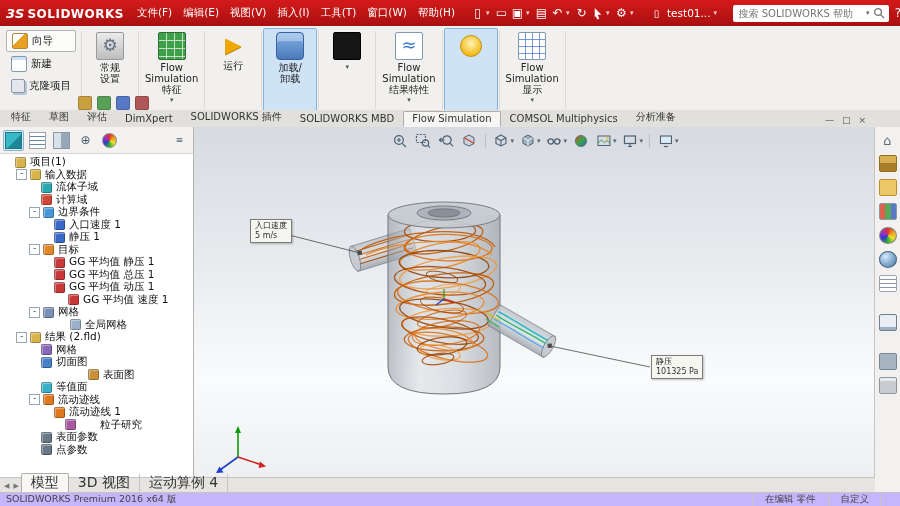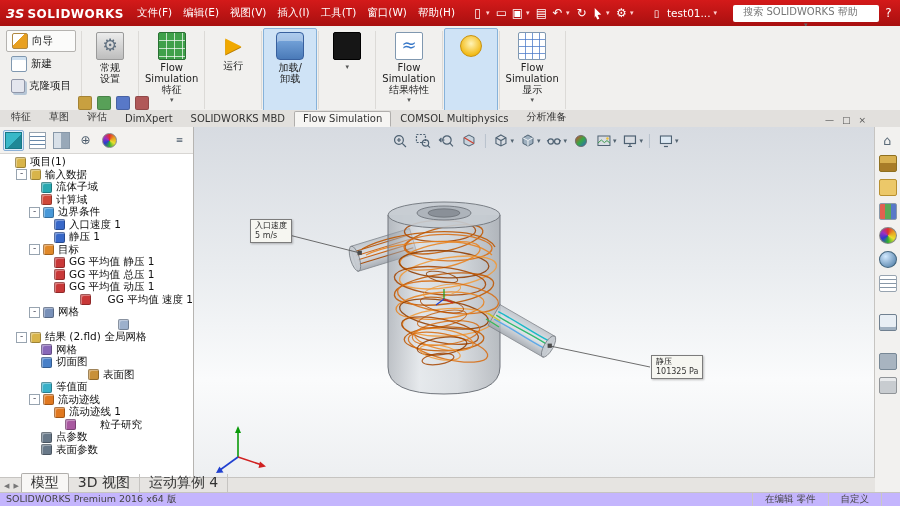--- a/index.html
+++ b/index.html
@@ -10,21 +10,21 @@
   .titlebar{position:absolute;top:0;left:0;right:0;height:26px;background:linear-gradient(#d41a1a,#a80f0f);display:flex;align-items:center;color:#fff;padding:0 4px;gap:2px;}
   .logo{display:flex;align-items:baseline;gap:3px;margin:0 6px 0 2px;white-space:nowrap;}
   .l3s{font-style:italic;font-weight:bold;font-size:13px;}
   .ltxt{font-weight:bold;font-size:12px;letter-spacing:.5px;}
   .menubar{display:flex;gap:1px;}
   .menu-item{padding:2px 5px;font-size:10.5px;white-space:nowrap;cursor:default;}
   .quickbar{display:flex;align-items:center;gap:1px;margin-left:8px;}
   .qi{min-width:15px;height:18px;display:flex;align-items:center;justify-content:center;color:#fff;font-size:12px;}
   .qarrow{font-size:7px;color:#ffd0d0;width:7px;}
   .docsel{display:flex;align-items:center;gap:3px;margin-left:10px;font-size:10.5px;white-space:nowrap;}
-  .search{display:flex;align-items:center;background:#fff;border-radius:2px;height:17px;width:148px;padding:0 4px;gap:3px;margin-left:10px;flex-direction:column;}
+  .search{display:flex;align-items:center;background:#fff;border-radius:2px;height:17px;width:148px;padding:0 4px;gap:3px;margin-left:10px;}
   .search input{border:0;outline:0;flex:1;font-size:10px;color:#333;background:transparent;min-width:0;font-family:inherit;}
   .search .sarrow{font-size:7px;color:#666;}
 
   
   .ribbon{position:absolute;top:26px;left:0;right:0;height:84px;background:#f1f0ee;border-bottom:1px solid #cfcdca;display:flex;align-items:stretch;padding:2px 2px;}
   .rstack{display:flex;flex-direction:column;justify-content:flex-start;gap:2px;padding:2px 4px;}
   .rrow{display:flex;align-items:center;gap:4px;height:20px;padding:0 5px;white-space:nowrap;font-size:10.5px;color:#222;}
   .rrow.first{border:1px solid #b5b3b0;background:#fbfbfa;border-radius:2px;}
   .ric{width:14px;height:14px;border-radius:2px;flex:none;}
   .wizard-icon{background:linear-gradient(135deg,#ffffff 40%,#e8a020 40%);border:1px solid #b08840;}
@@ -252,20 +252,21 @@
         <span class="mini" style="background: rgb(176, 88, 88);"></span>
       </div>
   </div>
 
   <div class="tabrow">
     <div id="cmtabs" style="display:flex;align-items:flex-end;">
         <span class="cmtab">特征</span>
         <span class="cmtab">草图</span>
         <span class="cmtab">评估</span>
         <span class="cmtab">DimXpert</span>
+        <span class="cmtab">SOLIDWORKS 插件</span>
         <span class="cmtab">SOLIDWORKS MBD</span>
         <span class="cmtab active">Flow Simulation</span>
         <span class="cmtab">COMSOL Multiphysics</span>
         <span class="cmtab">分析准备</span>
       </div>
     <div class="docwin">
       <span>—</span>
       <span>□</span>
       <span>×</span>
     </div>
@@ -337,31 +338,31 @@
         <div class="tree-row" style="padding-left: 42px;">
           <span class="expspace"></span>
           <span class="ticon" style="background: rgb(200, 56, 56);"></span>
           <span>GG 平均值 总压 1</span>
         </div>
         <div class="tree-row" style="padding-left: 42px;">
           <span class="expspace"></span>
           <span class="ticon" style="background: rgb(200, 56, 56);"></span>
           <span>GG 平均值 动压 1</span>
         </div>
-        <div class="tree-row" style="padding-left: 56px; justify-content: space-between;">
+        <div class="tree-row" style="padding-left: 56px;">
           <span class="expspace"></span>
           <span class="ticon" style="background: rgb(200, 56, 56);"></span>
           <span>GG 平均值 速度 1</span>
         </div>
         <div class="tree-row" style="padding-left: 29px;">
           <span class="exp">-</span>
           <span class="ticon" style="background: rgb(120, 144, 184);"></span>
           <span>网格</span>
         </div>
-        <div class="tree-row" style="padding-left: 58px; flex-direction: column;">
+        <div class="tree-row" style="padding-left: 58px;">
           <span class="expspace"></span>
           <span class="ticon" style="background: rgb(156, 176, 204);"></span>
           <span>全局网格</span>
         </div>
         <div class="tree-row" style="padding-left: 16px;">
           <span class="exp">-</span>
           <span class="ticon" style="background: rgb(216, 180, 74);"></span>
           <span>结果 (2.fld)</span>
         </div>
         <div class="tree-row" style="padding-left: 29px;">
@@ -395,26 +396,26 @@
           <span>流动迹线 1</span>
         </div>
         <div class="tree-row" style="padding-left: 33px; gap: 20px;">
           <span class="expspace"></span>
           <span class="ticon" style="background: rgb(168, 88, 160);"></span>
           <span>粒子研究</span>
         </div>
         <div class="tree-row" style="padding-left: 29px;">
           <span class="expspace"></span>
           <span class="ticon" style="background: rgb(104, 120, 136);"></span>
+          <span>表面参数</span>
+        </div>
+        <div class="tree-row" style="padding-left: 29px;">
+          <span class="expspace"></span>
+          <span class="ticon" style="background: rgb(104, 120, 136);"></span>
           <span>点参数</span>
-        </div>
-        <div class="tree-row" style="padding-left: 29px;">
-          <span class="expspace"></span>
-          <span class="ticon" style="background: rgb(104, 120, 136);"></span>
-          <span>表面参数</span>
         </div>
         <div class="tree-row" style="padding-left: 29px; margin-top: 36px;">
           <span class="expspace"></span>
           <span class="ticon" style="background: rgb(104, 120, 136);"></span>
           <span>体积参数</span>
         </div>
         <div class="tree-row" style="padding-left: 29px;">
           <span class="expspace"></span>
           <span class="ticon" style="background: rgb(104, 120, 136);"></span>
           <span>XY 图</span>

